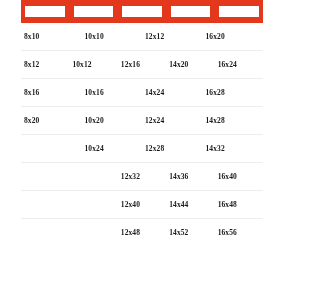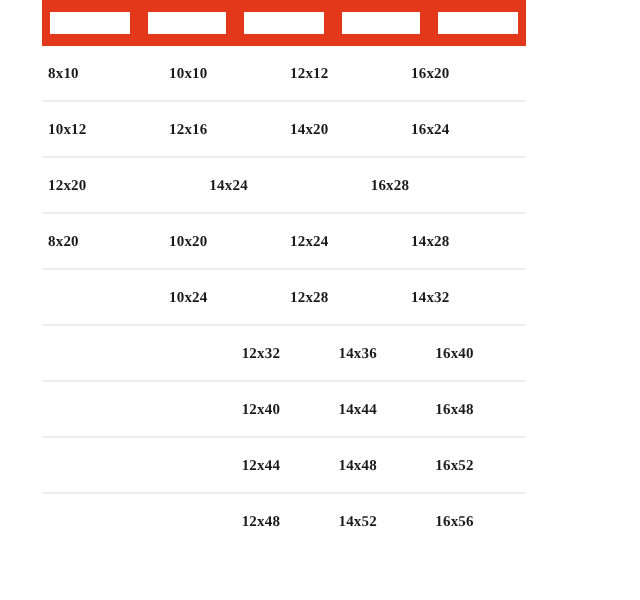--- a/index.html
+++ b/index.html
@@ -117,28 +117,30 @@
   <div class="chart-body">
 
     <div class="chart-row">
       <div class="chart-cell">8x10</div>
       <div class="chart-cell">10x10</div>
       <div class="chart-cell">12x12</div>
       <div class="chart-cell">16x20</div>
     </div>
 
     <div class="chart-row">
+      <div class="chart-cell">8x12</div>
       <div class="chart-cell">10x12</div>
       <div class="chart-cell">12x16</div>
       <div class="chart-cell">14x20</div>
       <div class="chart-cell">16x24</div>
     </div>
 
     <div class="chart-row">
-      <div class="chart-cell">12x20</div>
+      <div class="chart-cell">8x16</div>
+      <div class="chart-cell">10x16</div>
       <div class="chart-cell">14x24</div>
       <div class="chart-cell">16x28</div>
     </div>
 
     <div class="chart-row">
       <div class="chart-cell">8x20</div>
       <div class="chart-cell">10x20</div>
       <div class="chart-cell">12x24</div>
       <div class="chart-cell">14x28</div>
     </div>
@@ -160,27 +162,20 @@
 
 
     <div class="chart-row">
       <div class="chart-cell empty"></div>
       <div class="chart-cell empty"></div>
       <div class="chart-cell">12x40</div>
       <div class="chart-cell">14x44</div>
       <div class="chart-cell">16x48</div>
     </div>
 
-    <div class="chart-row">
-      <div class="chart-cell empty"></div>
-      <div class="chart-cell empty"></div>
-      <div class="chart-cell">12x44</div>
-      <div class="chart-cell">14x48</div>
-      <div class="chart-cell">16x52</div>
-    </div>
 
     <div class="chart-row">
       <div class="chart-cell empty"></div>
       <div class="chart-cell empty"></div>
       <div class="chart-cell">12x48</div>
       <div class="chart-cell">14x52</div>
       <div class="chart-cell">16x56</div>
     </div>
 
   </div>

